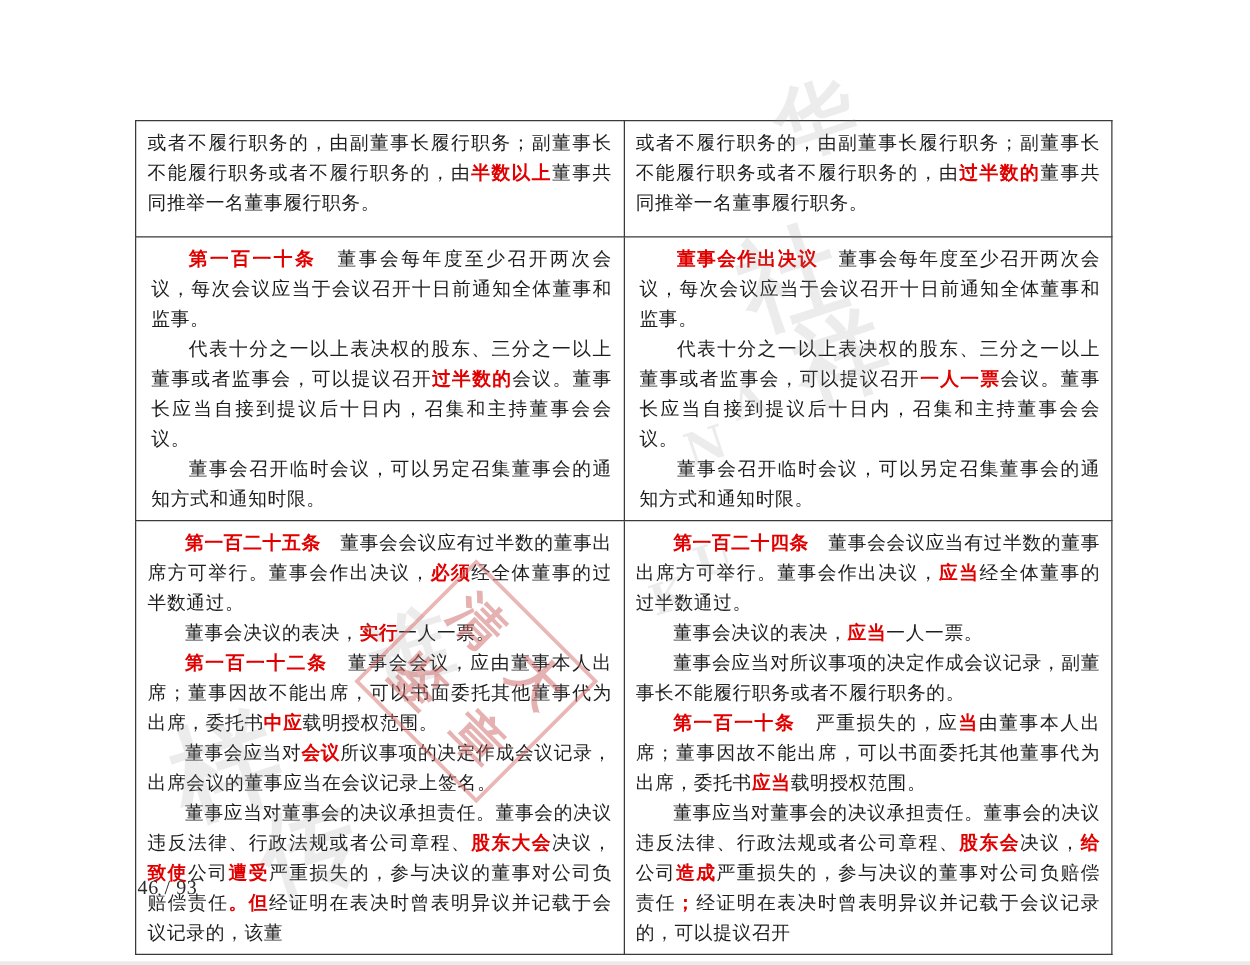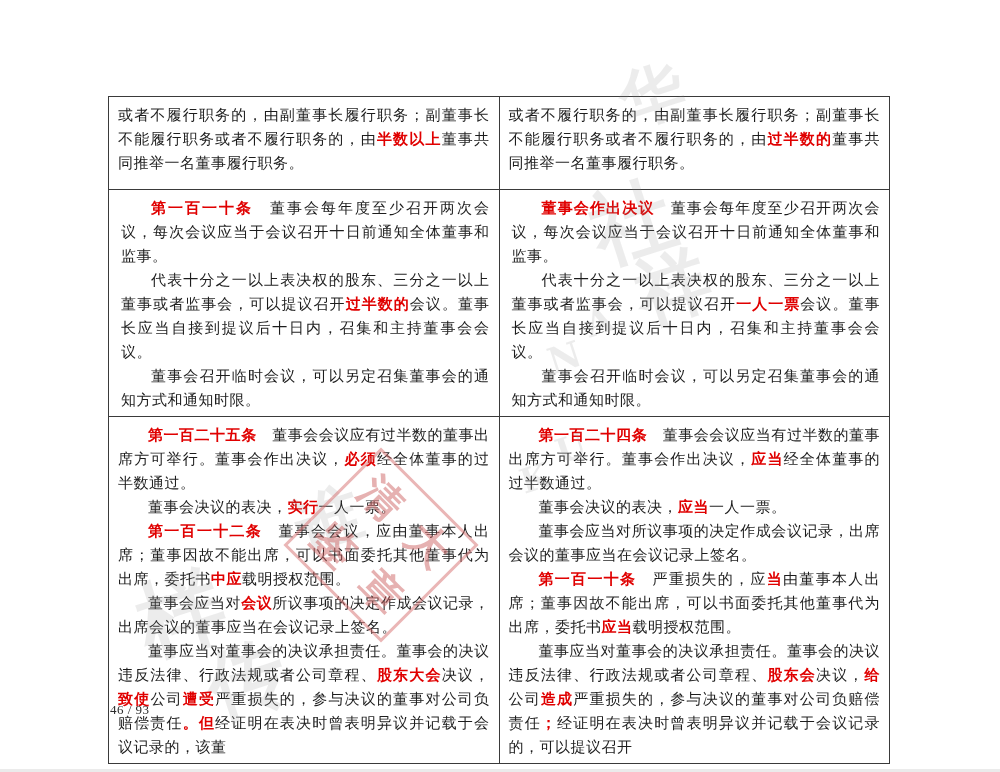--- a/index.html
+++ b/index.html
@@ -21,21 +21,21 @@
   }
   tr.r1 td{height:82px;}
   tr.r2 td{height:169px;padding-left:12px;}
   tr.r3 td{height:299px;}
   .para{margin:0;text-indent:2em;}
   .para.noindent{text-indent:0;}
   .red{color:#e00000;font-weight:bold;}
   
   .pageno{
     position:absolute;left:110px;top:702px;z-index:1;
-    font-size:13px;color:#2b2b2b;letter-spacing:0.5px;
+    font-size:16px;color:#2b2b2b;letter-spacing:0.5px;
   }
   
   .wm-layer{position:absolute;inset:0;z-index:2;pointer-events:none;}
   .wm-gray{
     position:absolute;color:#8f8f8f;opacity:0.16;font-weight:bold;
     font-family:"DejaVu Serif",serif;white-space:nowrap;
   }
   .wm-seal{
     position:absolute;transform:rotate(45deg);
     border:3px solid rgba(214,110,110,0.5);
@@ -98,21 +98,21 @@
           <td>
             <p class="para"><span class="red">第一百二十五条</span><span>　董事会会议应有过半数的董事出席方可举行。董事会作出决议，</span><span class="red">必须</span><span>经全体董事的过半数通过。</span></p>
             <p class="para"><span>董事会决议的表决，</span><span class="red">实行</span><span>一人一票。</span></p>
             <p class="para"><span class="red">第一百一十二条</span><span>　董事会会议，应由董事本人出席；董事因故不能出席，可以书面委托其他董事代为出席，委托书</span><span class="red">中应</span><span>载明授权范围。</span></p>
             <p class="para"><span>董事会应当对</span><span class="red">会议</span><span>所议事项的决定作成会议记录，出席会议的董事应当在会议记录上签名。</span></p>
             <p class="para"><span>董事应当对董事会的决议承担责任。董事会的决议违反法律、行政法规或者公司章程、</span><span class="red">股东大会</span><span>决议，</span><span class="red">致使</span><span>公司</span><span class="red">遭受</span><span>严重损失的，参与决议的董事对公司负赔偿责任</span><span class="red">。但</span><span>经证明在表决时曾表明异议并记载于会议记录的，该董</span></p>
           </td>
           <td>
             <p class="para"><span class="red">第一百二十四条</span><span>　董事会会议应当有过半数的董事出席方可举行。董事会作出决议，</span><span class="red">应当</span><span>经全体董事的过半数通过。</span></p>
             <p class="para"><span>董事会决议的表决，</span><span class="red">应当</span><span>一人一票。</span></p>
-            <p class="para"><span>董事会应当对所议事项的决定作成会议记录，出席会议的董事应当在会议记录上签名。</span></p>
+            <p class="para"><span>董事会应当对所议事项的决定作成会议记录，副董事长不能履行职务或者不履行职务的。</span></p>
             <p class="para"><span class="red">第一百一十条</span><span>　严重损失的，应</span><span class="red">当</span><span>由董事本人出席；董事因故不能出席，可以书面委托其他董事代为出席，委托书</span><span class="red">应当</span><span>载明授权范围。</span></p>
             <p class="para"><span>董事应当对董事会的决议承担责任。董事会的决议违反法律、行政法规或者公司章程、</span><span class="red">股东会</span><span>决议，</span><span class="red">给</span><span>公司</span><span class="red">造成</span><span>严重损失的，参与决议的董事对公司负赔偿责任</span><span class="red">；</span><span>经证明在表决时曾表明异议并记载于会议记录的，可以提议召开</span></p>
           </td>
         </tr>
       </tbody>
   </table>
 
   <div class="pageno">46 / 93</div>
 
   <div class="bottom-line"></div>

